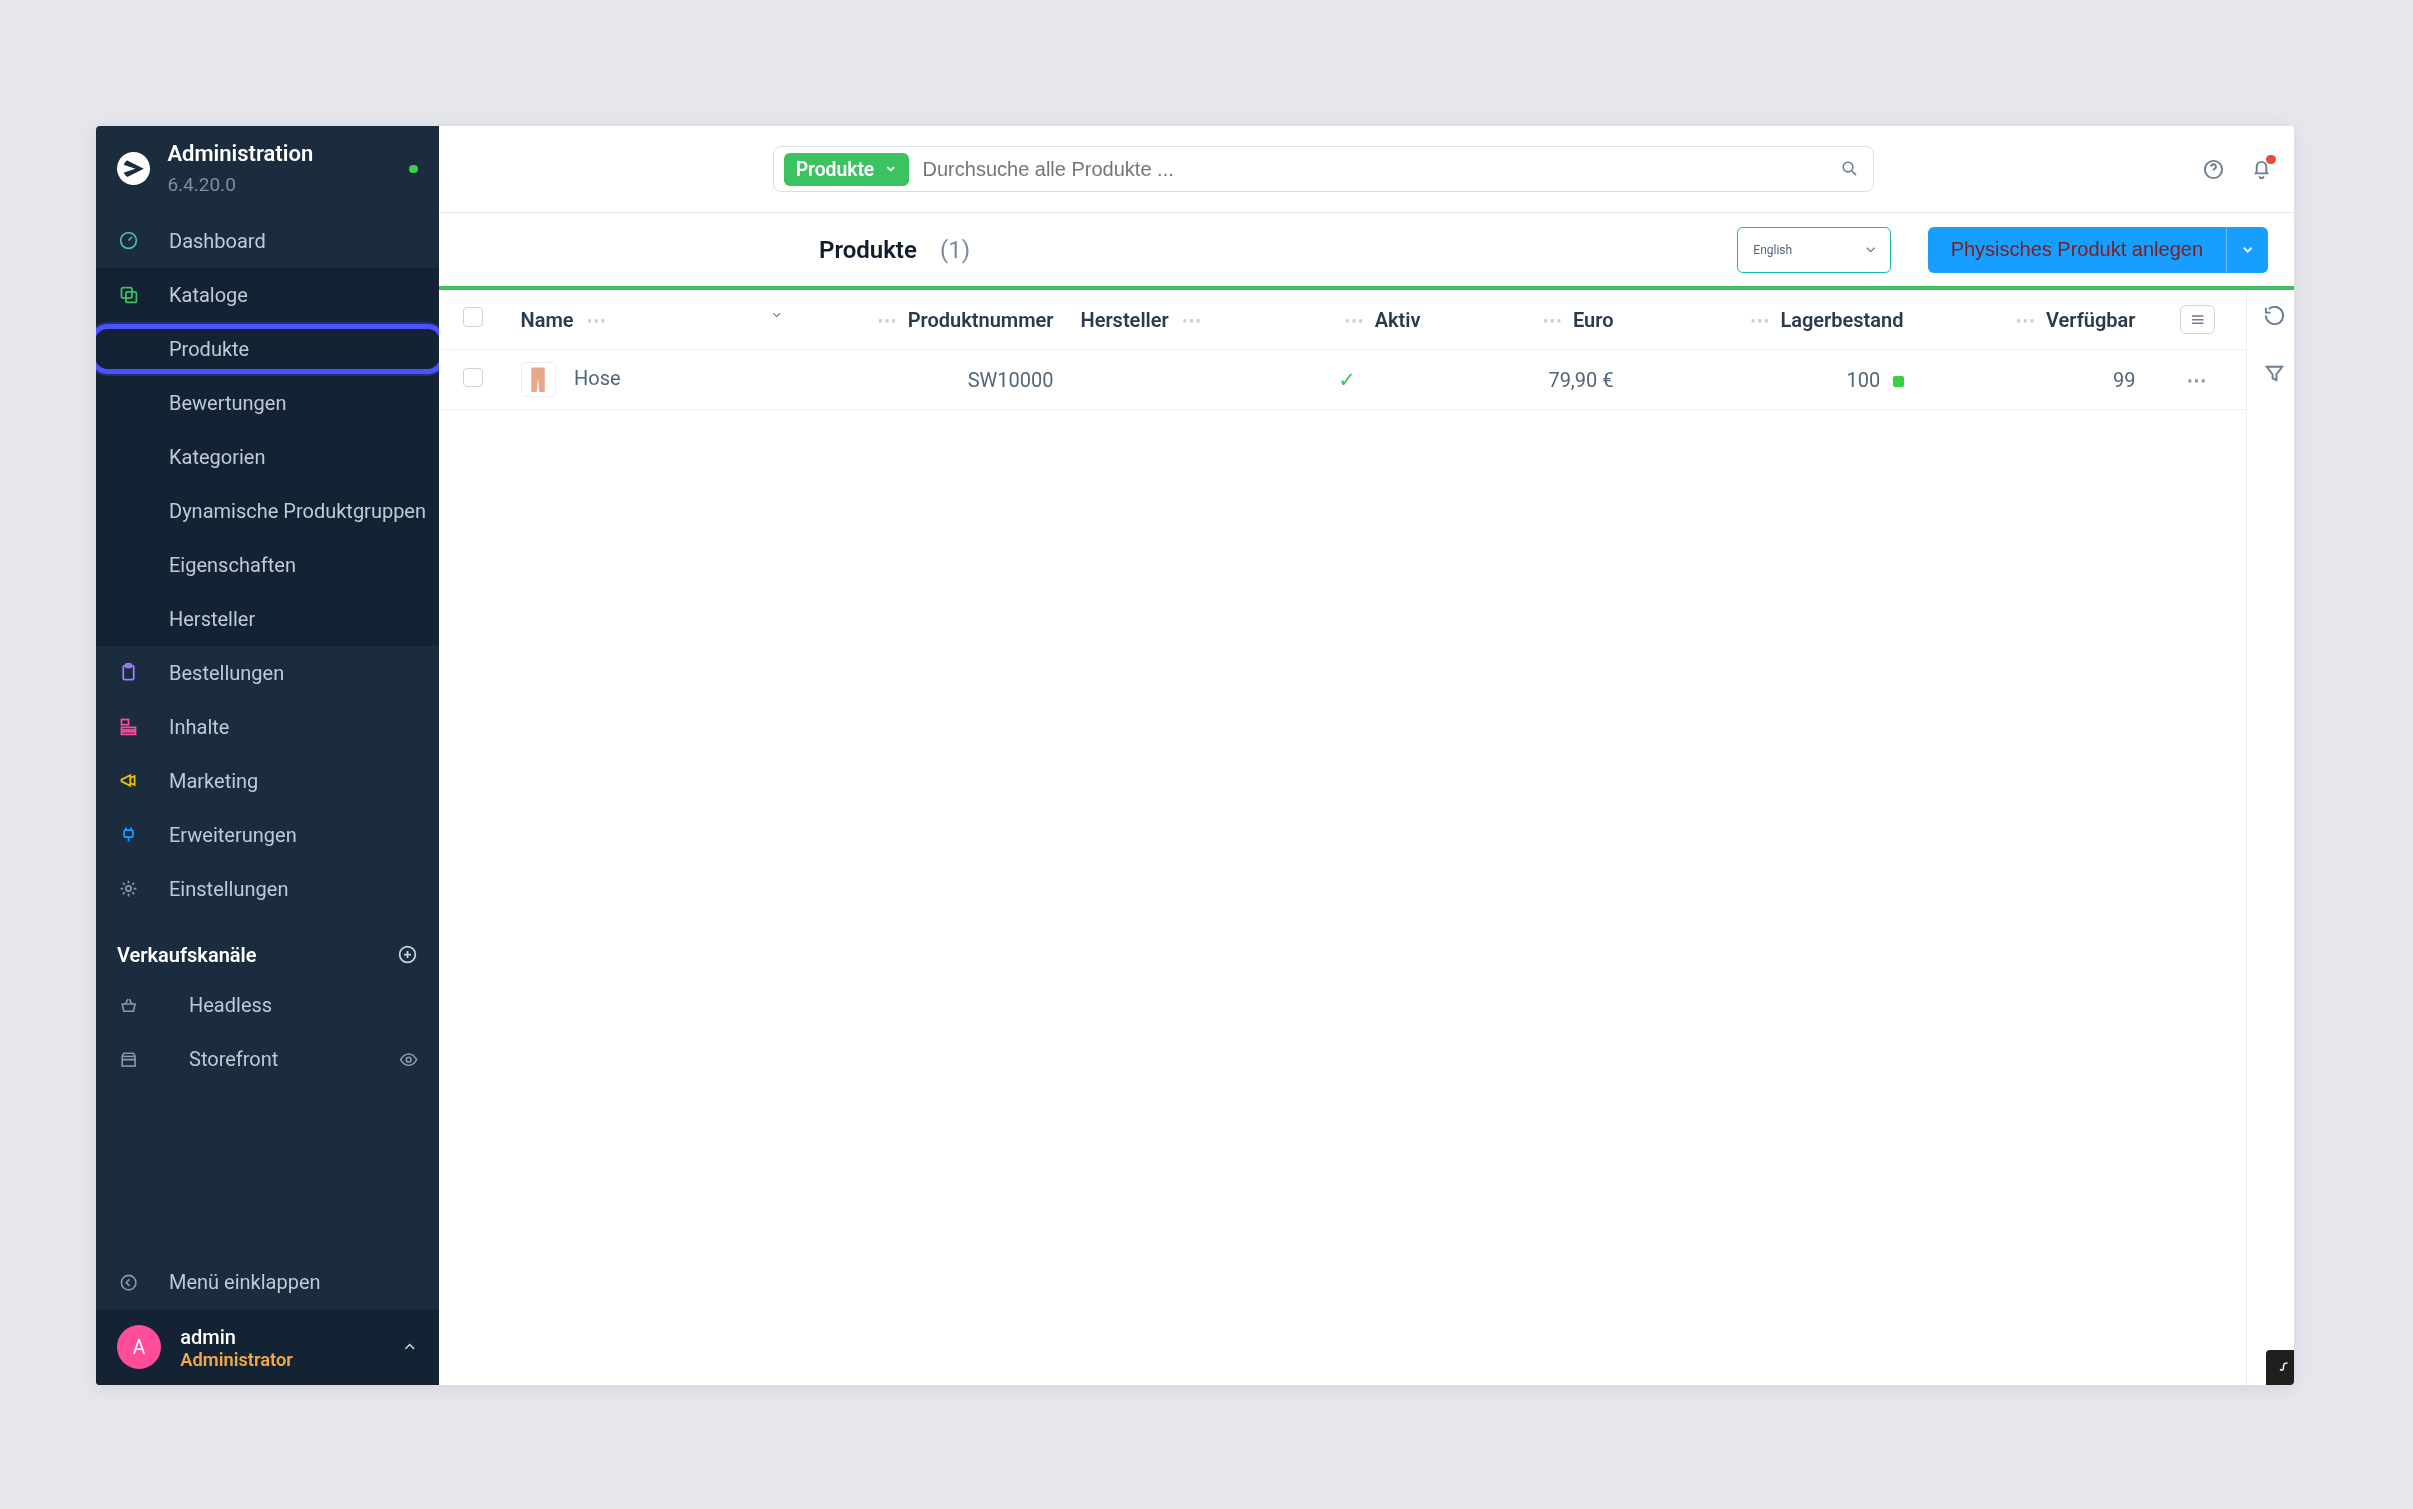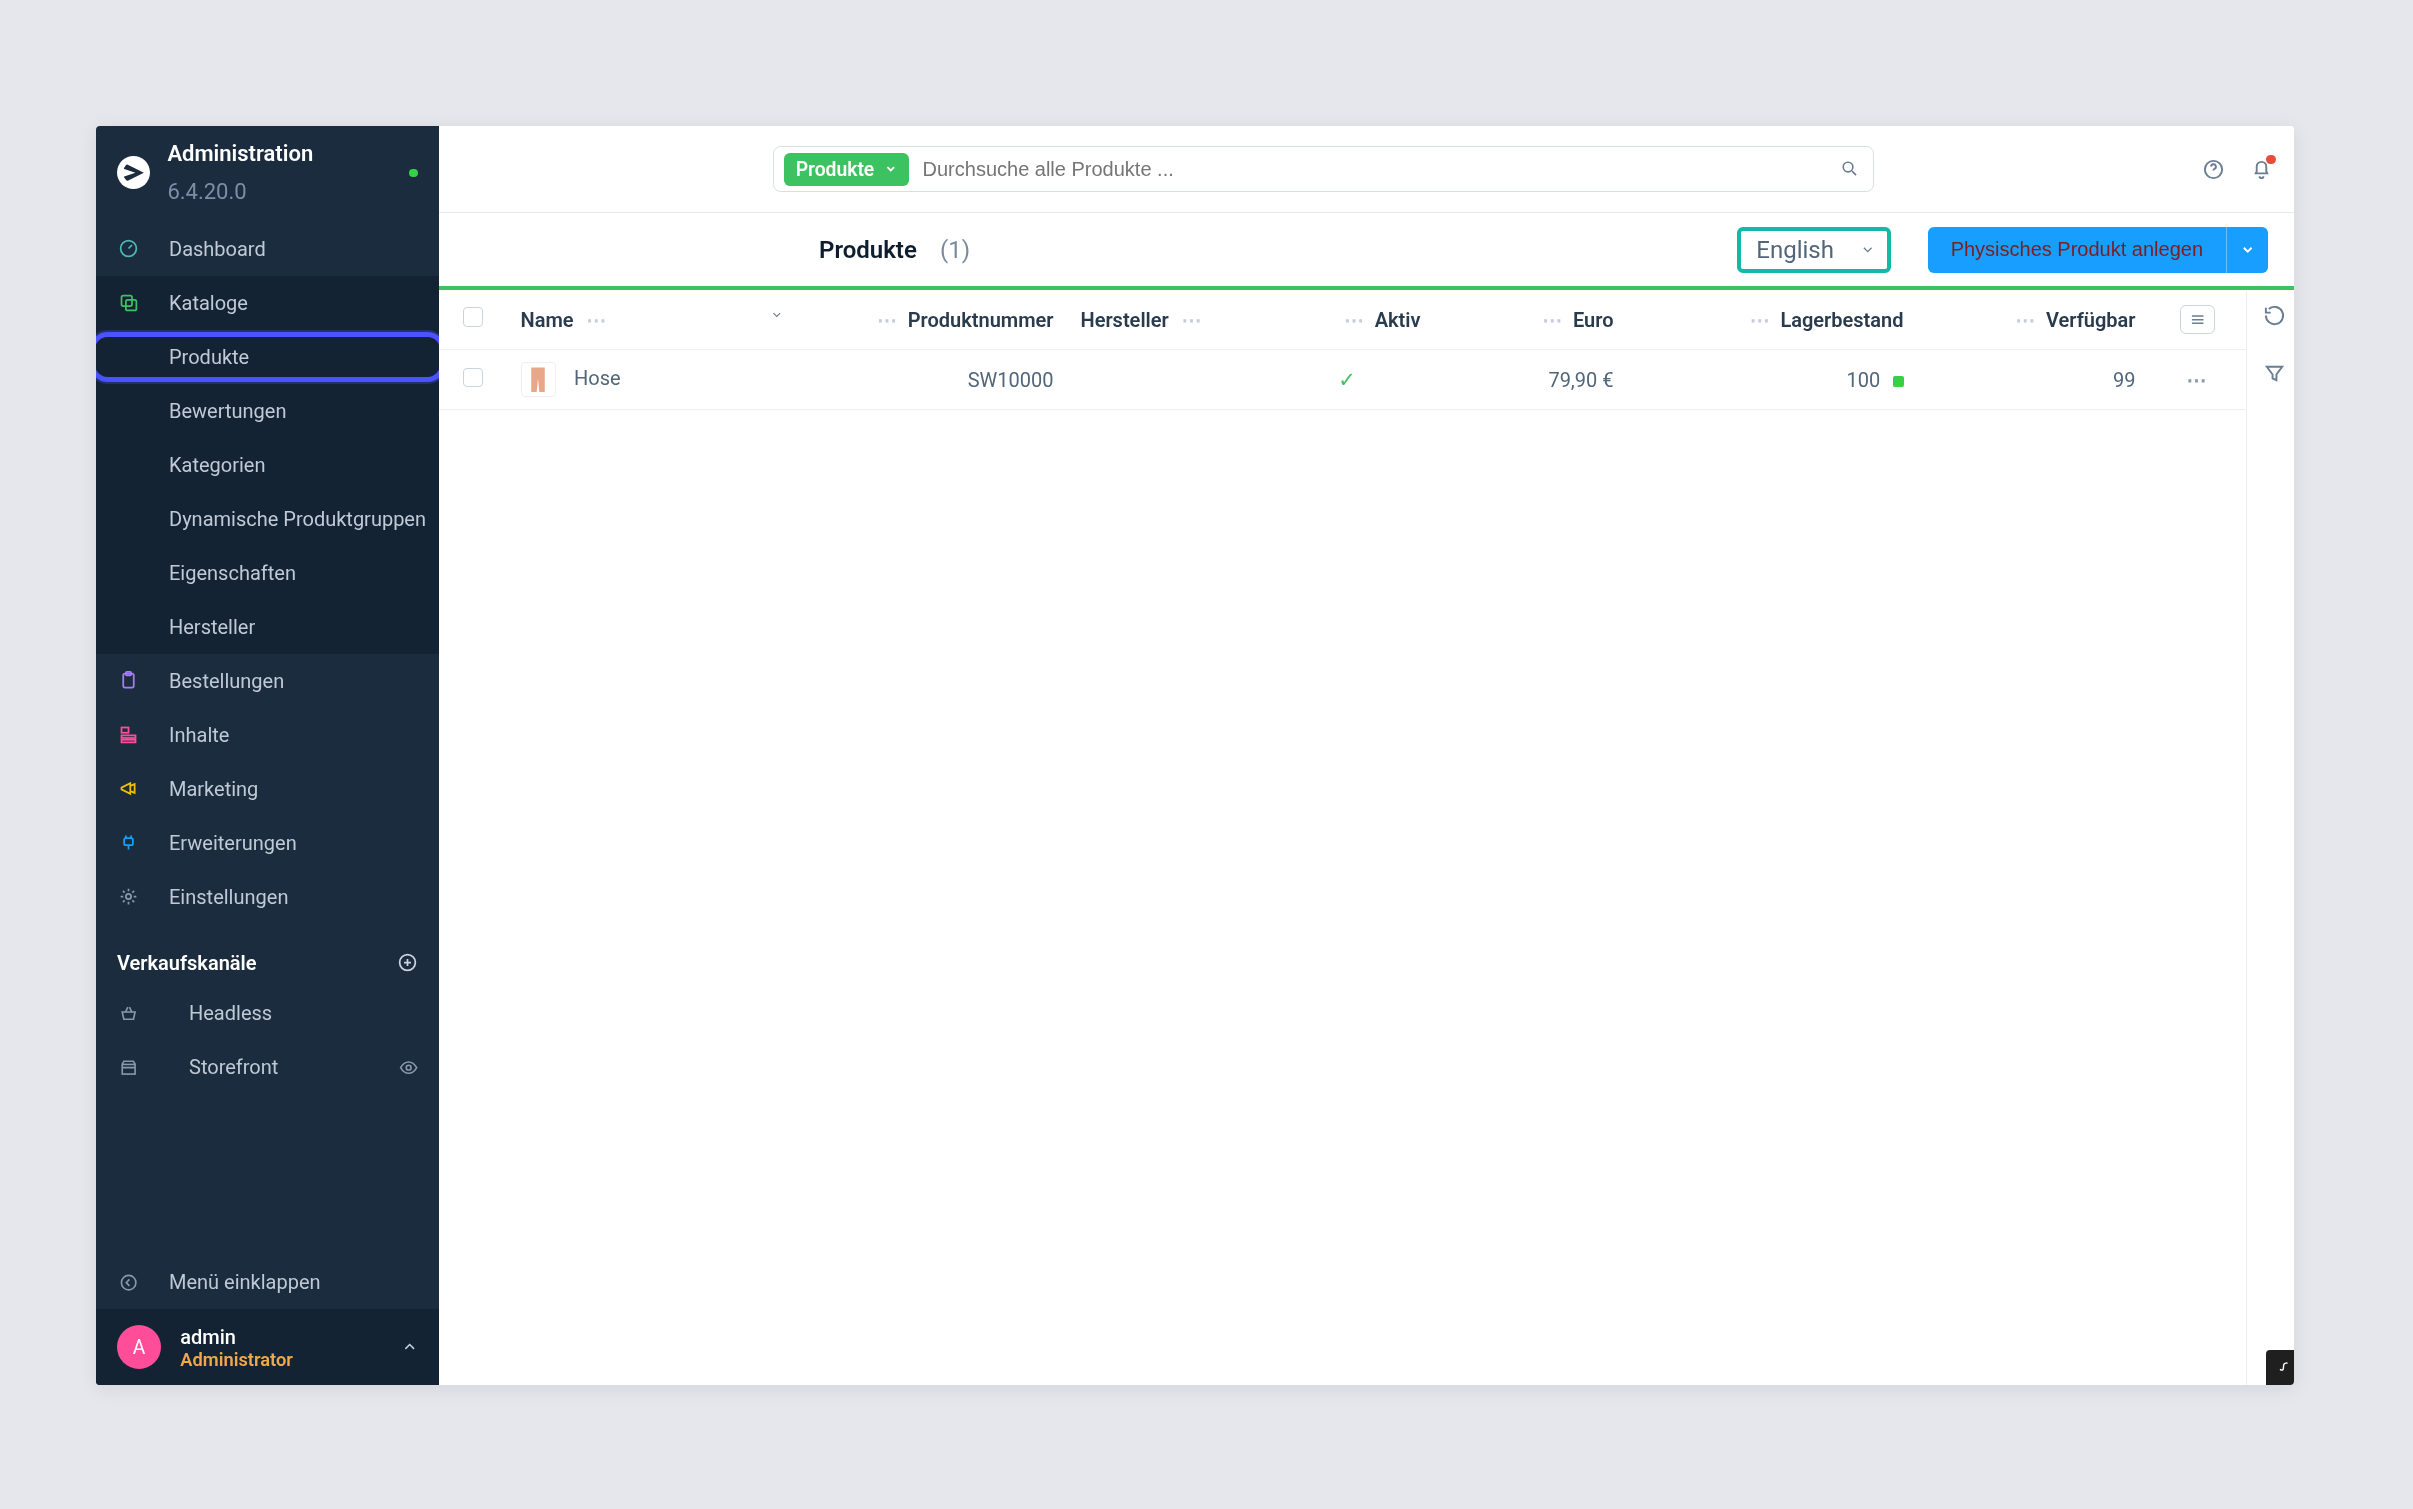--- a/index.html
+++ b/index.html
@@ -52,21 +52,21 @@
   .logo-circle::before {
     content: "";
     position: absolute;
     left: 5.8px; top: 5.8px;
     width: 21px; height: 21px;
     background: #1b2c3e;
     border-radius: 50%;
     clip-path: polygon(0 0, 100% 50%, 0 100%, 0 70%, 60% 50%, 0 30%);
   }
   .brand-title { font-size: 22px; font-weight: 600; color: #fff; }
-  .brand-version { font-size: 22px; color: #7a8fa6; margin-top: 13px; }
+  .brand-version { font-size: 19px; color: #7a8fa6; margin-top: 7px; }
   .status-dot {
     margin-left: auto;
     width: 8.7px; height: 8.7px;
     background: #37d046;
     border-radius: 50%;
   }
 
   .nav-item {
     display: flex;
     align-items: center;
@@ -247,26 +247,26 @@
     display: flex;
     align-items: center;
     padding: 0 0 0 380px;
     gap: 19.3px;
   }
   .page-title { font-size: 24px; color: #0f1e2e; font-weight: 600; }
   .page-count { font-size: 24px; color: #7a8a9c; margin-left: 3.9px; }
   .page-bar-spacer { flex: 1; }
   .lang-select {
     height: 46px;
-    border: 4px solid #14b8a6;
+    border: 1px solid #14b8a6;
     border-radius: 5.8px;
     padding: 0 39px 0 15.4px;
     display: flex;
     align-items: center;
-    font-size: 24px;
+    font-size: 12px;
     position: relative;
     cursor: pointer;
     min-width: 154px;
     color:#52667a;
   }
   .lang-select .chev {
     position: absolute; right: 11.6px;
   }
   .primary-btn-group {
     display: flex;

